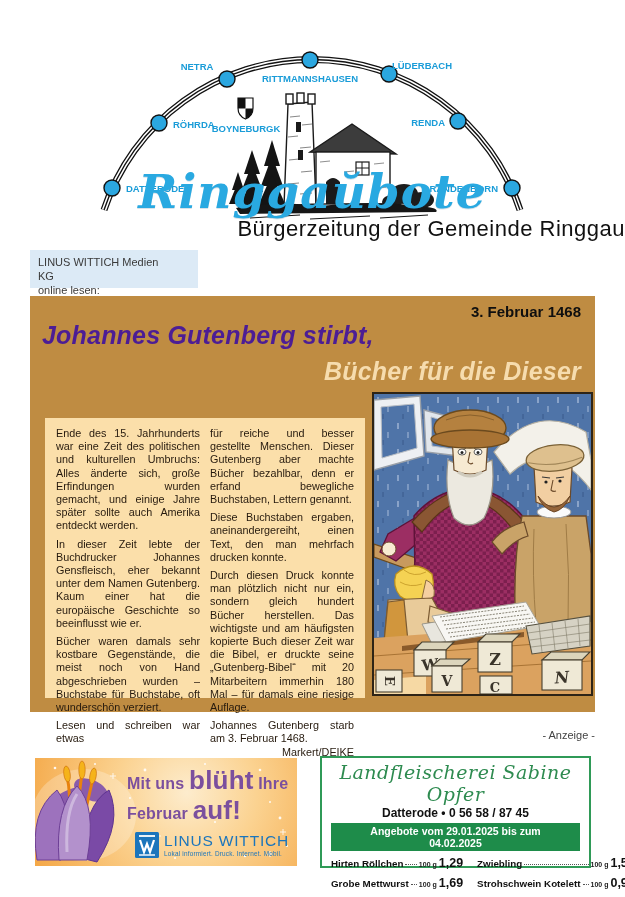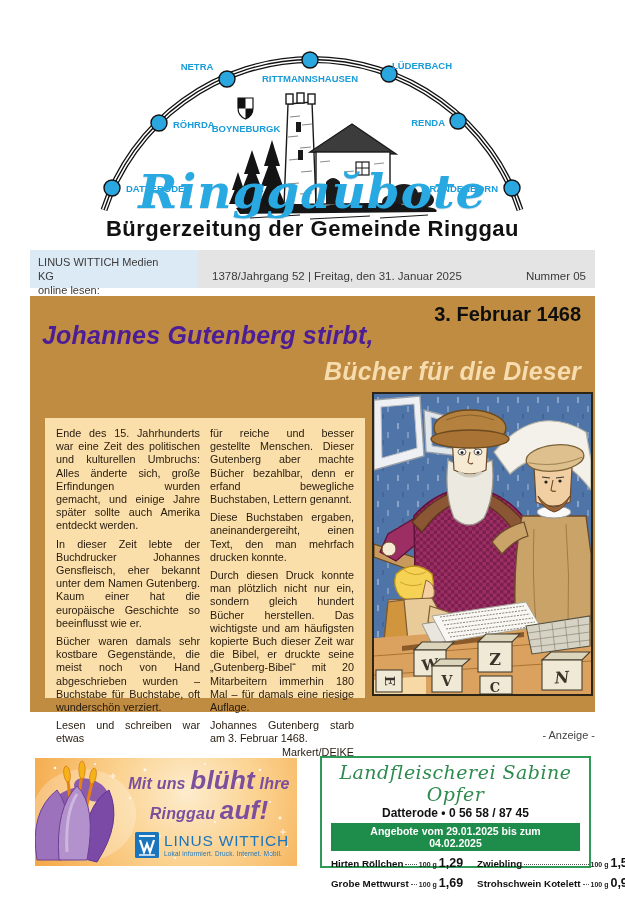--- a/index.html
+++ b/index.html
@@ -11,53 +11,53 @@
   
   .masthead{position:absolute;top:0;left:0;width:625px;height:248px;}
   .masthead svg{position:absolute;top:22px;left:0;}
   .paper-title{
     position:absolute;top:168px;left:0;width:625px;text-align:center;
     font-family:"DejaVu Serif",serif;font-style:italic;font-weight:bold;
     font-size:47px;line-height:48px;color:#29a9e1;letter-spacing:1px;
     text-shadow:0 1px 0 rgba(0,60,100,.15);
   }
   .paper-subtitle{
-    position:absolute;top:216px;left:0;width:625px;text-align:center;
-    font-size:22px;font-weight:bold;color:#111;letter-spacing:.5px;
+    position:absolute;top:216px;left:0;width:625px;text-align:right;
+    font-size:22px;font-weight:normal;color:#111;letter-spacing:.5px;
   }
   
   .info-bar{position:absolute;top:250px;left:30px;width:565px;height:38px;display:flex;font-size:11px;color:#3a3a3a;}
   .info-left{width:168px;background:#dceaf6;padding:5px 24px 0 8px;line-height:14px;box-sizing:border-box;}
   .info-right{flex:1;background:#e4e4e4;display:flex;align-items:flex-end;justify-content:space-between;padding:0 9px 6px 14px;box-sizing:border-box;font-size:11.5px;}
   .bold{font-weight:normal;}
   
   .article{position:absolute;top:296px;left:30px;width:565px;height:416px;background:#bf8c42;}
-  .article-date{position:absolute;top:7px;right:14px;font-size:20px;font-weight:bold;color:#0f0f0f;}
+  .article-date{position:absolute;top:7px;right:14px;font-size:15px;font-weight:bold;color:#0f0f0f;}
   .headline1{position:absolute;top:25px;left:12px;font-size:25px;font-weight:bold;font-style:italic;color:#4c1d95;letter-spacing:.2px;}
   .headline2{position:absolute;top:61px;right:14px;font-size:25px;font-weight:bold;font-style:italic;color:#f6dcae;letter-spacing:.2px;}
   .illu-frame{position:absolute;top:96px;left:342px;width:217px;height:300px;border:2px solid #2e2416;box-sizing:content-box;background:#4f74a8;}
   .textbox{
     position:absolute;top:122px;left:15px;width:320px;height:280px;background:#fbdfaa;
     box-sizing:border-box;padding:9px 11px;display:flex;gap:10px;
   }
   .tcol{flex:1;font-size:10.8px;line-height:13.2px;text-align:justify;color:#261a0e;}
   .tcol p{margin:0 0 5px 0;}
   .byline{float:right;}
   
   .anzeige{position:absolute;top:729px;right:30px;font-size:11px;color:#444;}
   
   .ad-left{
     position:absolute;top:758px;left:35px;width:262px;height:108px;overflow:hidden;
     background:radial-gradient(circle at 58% 32%, #fdeccd 0%, #fbd290 42%, #f4a746 100%);
   }
   .ad-left .crocus{position:absolute;left:-6px;bottom:-4px;}
   .ad-left .sparkles{position:absolute;top:0;left:0;}
   .ad-slogan{
-    position:absolute;top:9px;left:92px;width:164px;text-align:center;
-    color:#7b4f9e;font-weight:bold;line-height:26px;font-size:16px;letter-spacing:.2px;font-style:italic;
+    position:absolute;top:9px;left:92px;width:164px;text-align:left;
+    color:#7b4f9e;font-weight:bold;line-height:26px;font-size:16px;letter-spacing:.2px;
   }
   .ad-slogan .big{font-size:26px;}
   .lw-logo-row{position:absolute;right:8px;bottom:8px;display:flex;align-items:center;gap:5px;margin-top:40px;}
   .lw-text{display:flex;flex-direction:column;line-height:1;}
   .lw-brand{font-size:15.5px;color:#1b75bc;letter-spacing:.8px;font-weight:normal;}
   .lw-tagline{font-size:6.4px;color:#1b75bc;margin-top:2px;letter-spacing:.2px;}
   
   .ad-right{
     position:absolute;top:756px;left:320px;width:271px;height:112px;background:#fff;
     border:2px solid #2f9a57;box-sizing:border-box;padding:3px 7px;
@@ -175,24 +175,20 @@
     </g>
   </svg>
   <div class="paper-title">Ringgaŭbote</div>
   <div class="paper-subtitle">Bürgerzeitung der Gemeinde Ringgau</div>
 </div>
 
 <div class="info-bar">
   <div class="info-left">
     <div>LINUS WITTICH Medien KG</div>
     <div><span>online lesen: </span><span class="bold">www.wittich.de</span></div>
-  </div>
-  <div class="info-right">
-    <span>1378/Jahrgang 52  |  Freitag, den 31. Januar 2025</span>
-    <span>Nummer 05</span>
   </div>
 </div>
 
 <div class="article">
   <div class="article-date">3. Februar 1468</div>
   <div class="headline1">Johannes Gutenberg stirbt,</div>
   <div class="headline2">Bücher für die Dieser</div>
 
   <div class="illu-frame">
     <svg width="217" height="300" viewBox="0 0 217 300">
@@ -395,21 +391,21 @@
     <path d="M 47 60 Q 51 30 53 12" fill="none" stroke="#e8820f" stroke-width="3"></path>
     <path d="M 54 62 Q 60 36 64 18" fill="none" stroke="#e8820f" stroke-width="3"></path>
     <ellipse cx="38" cy="14" rx="3.2" ry="8" fill="#f5b31a" stroke="#c96a08" stroke-width="0.6" transform="rotate(-8 38 14)"></ellipse>
     <ellipse cx="53" cy="10" rx="3.2" ry="9" fill="#f5b31a" stroke="#c96a08" stroke-width="0.6"></ellipse>
     <ellipse cx="64" cy="16" rx="3.2" ry="8" fill="#f5b31a" stroke="#c96a08" stroke-width="0.6" transform="rotate(10 64 16)"></ellipse>
     <path d="M 30 100 Q 26 48 48 26 Q 68 46 58 100 Z" fill="#b391cc" stroke="#6d3f96" stroke-width="1"></path>
     <path d="M 38 92 Q 36 52 48 34" fill="none" stroke="#ffffff" stroke-width="3" opacity="0.35"></path>
   </svg>
   <div class="ad-slogan">
     <div><span>Mit uns </span><span class="big">blüht</span><span> Ihre</span></div>
-    <div><span>Ringgau </span><span class="big">auf!</span></div>
+    <div><span>Februar </span><span class="big">auf!</span></div>
   </div>
   <div class="lw-logo-row">
     <svg width="24" height="26" viewBox="0 0 24 26">
       <rect width="24" height="26" rx="1.5" fill="#1b75bc"></rect>
       <line x1="4" y1="4" x2="20" y2="4" stroke="#fff" stroke-width="1.8"></line>
       <path d="M 5 8 L 9 20 L 12 12 L 15 20 L 19 8" fill="none" stroke="#fff" stroke-width="2.2"></path>
       <line x1="4" y1="23" x2="20" y2="23" stroke="#fff" stroke-width="1.4"></line>
     </svg>
     <div class="lw-text">
       <span class="lw-brand">LINUS WITTICH</span>

